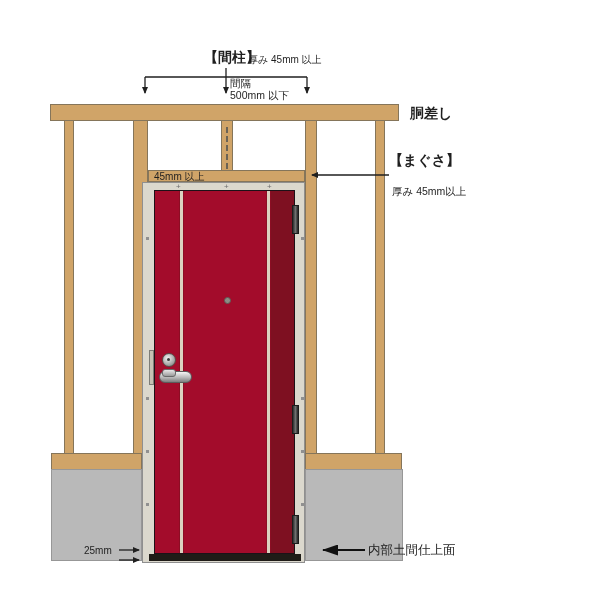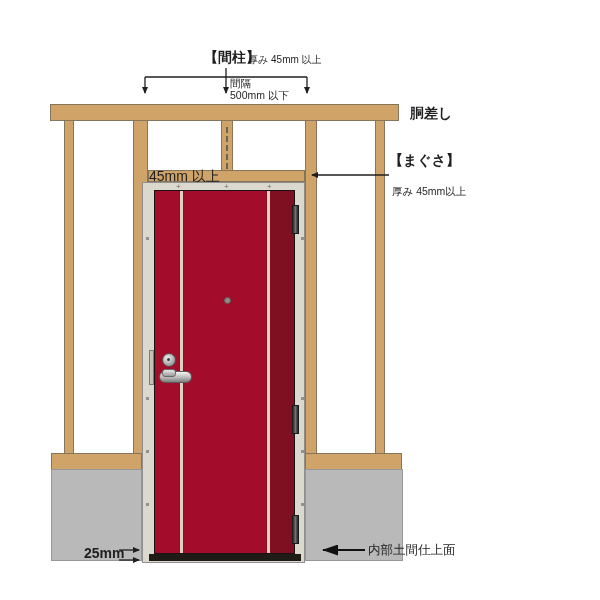--- a/index.html
+++ b/index.html
@@ -8,32 +8,32 @@
   .abs{position:absolute;}
   
   .title{left:44px;top:10px;font-size:15px;font-weight:bold;letter-spacing:1px;}
   .lbl{white-space:nowrap;}
   .mabashira-name{left:204px;top:49px;font-size:14px;font-weight:bold;}
   .mabashira-spec{left:248px;top:53px;font-size:10px;}
   .spacing{left:230px;top:78px;width:70px;font-size:10.5px;line-height:11.5px;}
   .dousashi{left:410px;top:105px;font-size:14px;font-weight:bold;}
   .magusa-name{left:389px;top:152px;font-size:14px;font-weight:bold;}
   .magusa-spec{left:392px;top:185px;font-size:10.5px;}
-  .gap-label{left:84px;top:545px;font-size:14px;font-weight:bold;}
+  .gap-label{left:84px;top:545px;font-size:10px;font-weight:normal;}
   .floor-label{left:368px;top:542px;font-size:12.5px;font-weight:normal;}
   
   .wood{background:#d0a468;border:1px solid #85755a;box-sizing:border-box;}
   .beam{left:50px;top:104px;width:349px;height:17px;}
   .post1{left:64px;top:120px;width:10px;height:334px;}
   .post2{left:133px;top:120px;width:15px;height:334px;}
   .post3{left:221px;top:120px;width:12px;height:51px;}
   .post4{left:305px;top:120px;width:12px;height:334px;}
   .post5{left:375px;top:120px;width:10px;height:334px;}
   .stud-dashes{position:absolute;left:4px;top:6px;height:42px;width:0;border-left:2px dashed #6b6355;}
-  .lintel{left:148px;top:170px;width:157px;height:12px;font-size:14px;line-height:11px;white-space:nowrap;}
+  .lintel{left:148px;top:170px;width:157px;height:12px;font-size:10px;line-height:11px;padding-left:5px;white-space:nowrap;}
   .rail-left{left:51px;top:453px;width:91px;height:17px;}
   .rail-right{left:305px;top:453px;width:97px;height:17px;}
   
   .concrete{background:#b9b9b9;border:1px solid #979797;box-sizing:border-box;}
   .conc-left{left:51px;top:469px;width:91px;height:92px;}
   .conc-right{left:305px;top:469px;width:98px;height:92px;}
   
   .doorframe{left:142px;top:182px;width:163px;height:381px;background:#dbd8cd;border:1px solid #8f8f8f;box-sizing:border-box;}
   .plusmark{position:absolute;top:-1px;font-size:8px;color:#6e6e6e;}
   .framedot{position:absolute;width:3px;height:3px;background:#909090;}

